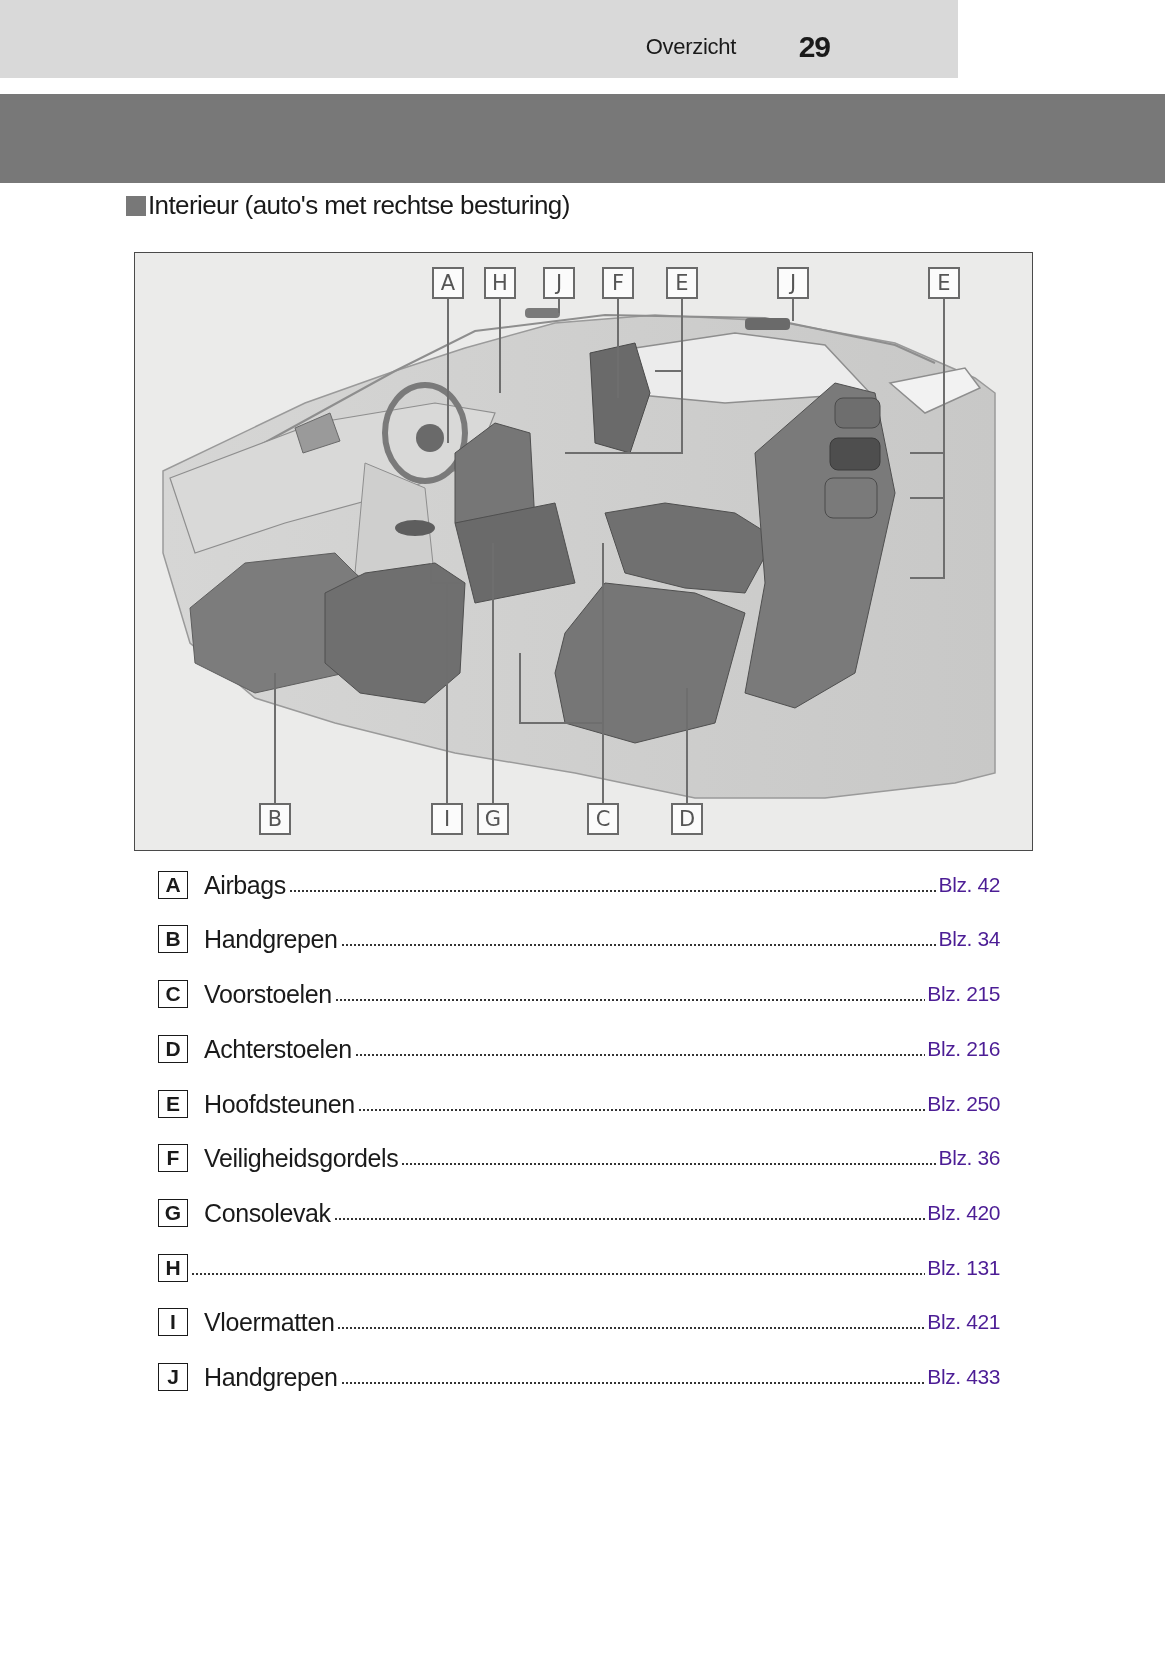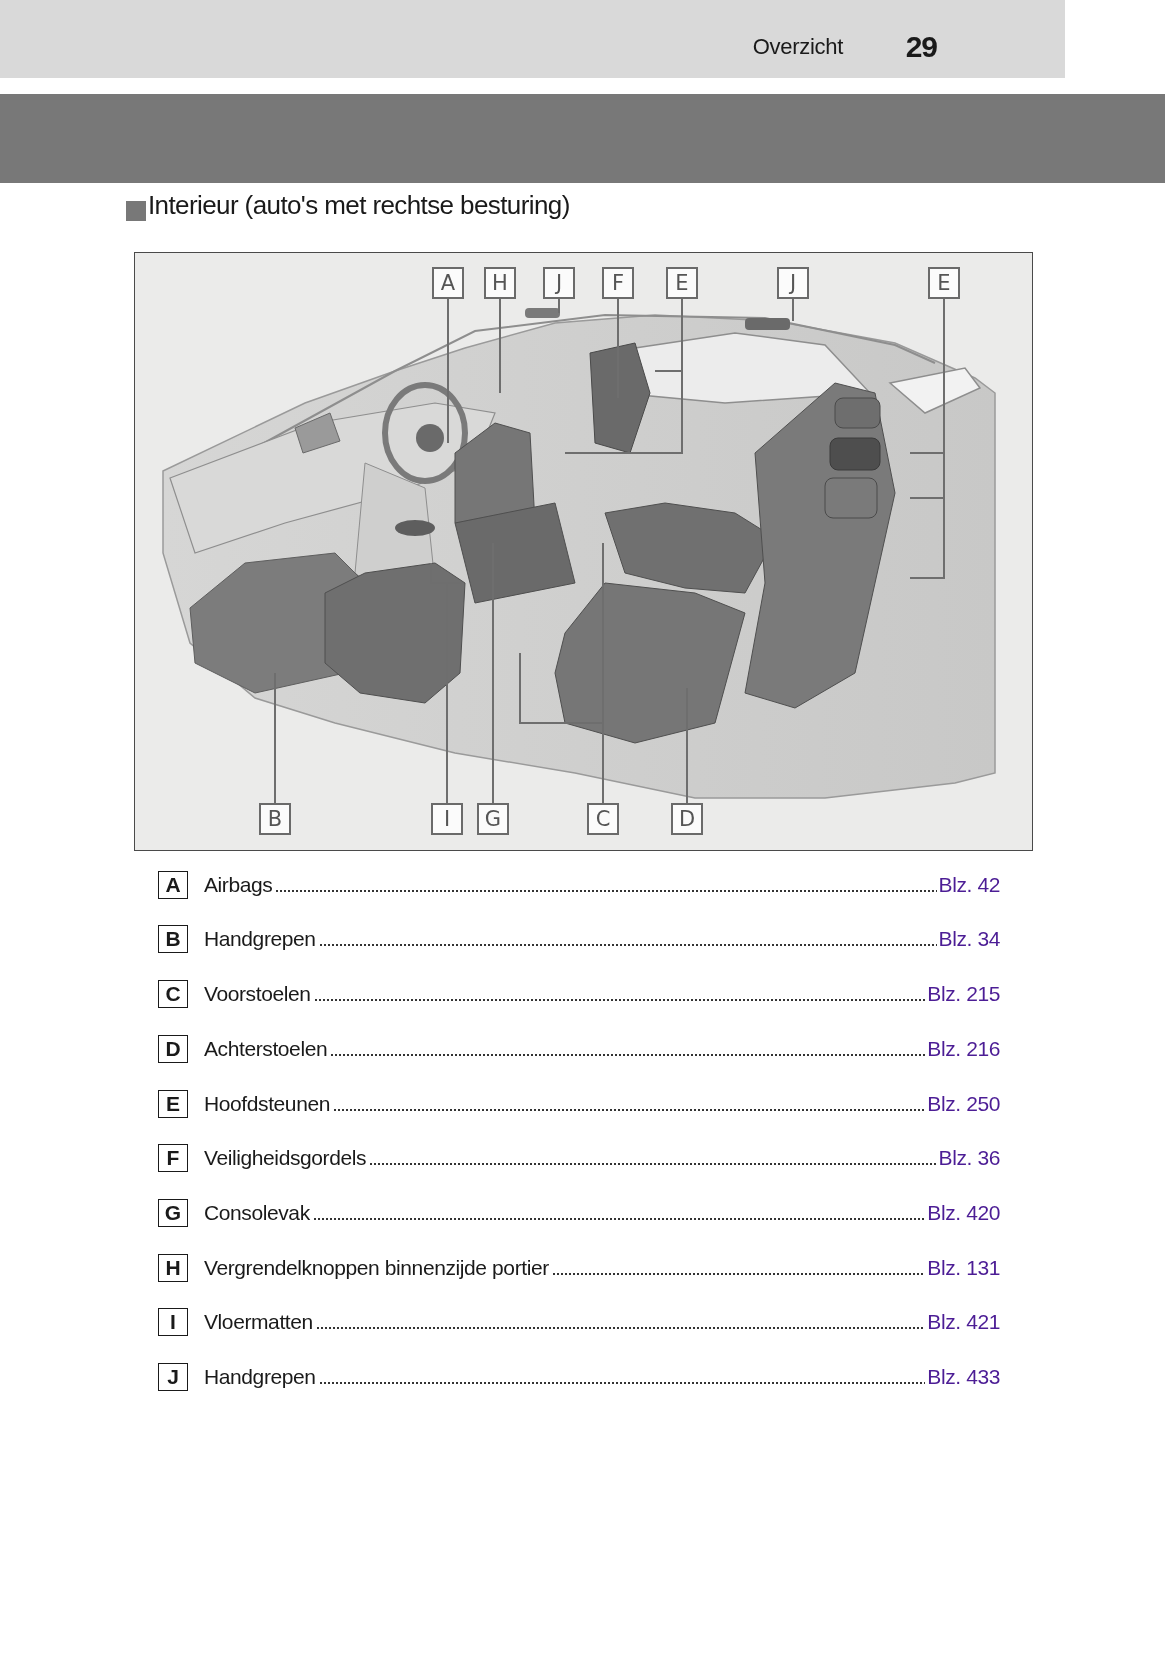--- a/index.html
+++ b/index.html
@@ -2,38 +2,38 @@
 <html><head>
 <meta charset="utf-8">
 <style>
   html, body { margin:0; padding:0; }
   body {
     width:1165px; height:1653px; position:relative; overflow:hidden;
     background:#ffffff; color:#1a1a1a;
     font-family:"Liberation Sans", "DejaVu Sans", sans-serif;
   }
   .header-band {
-    position:absolute; left:0; top:0; width:1065px; height:78px;
+    position:absolute; left:0; top:0; width:958px; height:78px;
     background:#d9d9d9;
   }
   .header-section {
     position:absolute; right:222px; top:34px;
     font-size:22px; color:#1a1a1a; letter-spacing:-0.3px;
   }
   .header-page {
     position:absolute; right:128px; top:30px;
     font-size:30px; font-weight:bold; color:#1a1a1a; letter-spacing:-1px;text-align:center;
   }
   .title-band {
     position:absolute; left:0; top:94px; width:1165px; height:89px;
     background:#787878;
   }
   .section-title {
     position:absolute; left:126px; top:190px;
-    display:flex; align-items:flex-end;
+    display:flex; align-items:center;
     font-size:26px; color:#1a1a1a; letter-spacing:-0.6px;
   }
   .section-title .square {
     width:20px; height:20px; background:#787878; margin-right:2px;
   }
   .figure {
     position:absolute; left:134px; top:252px; width:897px; height:597px;
     border:1px solid #4a4a4a; background:#ebebea; overflow:hidden;
   }
   .figure svg { position:absolute; left:0; top:0; }
@@ -49,21 +49,21 @@
   .legend-row {
     position:absolute; left:0; width:842px; height:30px;
     display:flex; align-items:center;
   }
   .legend-key {
     width:30px; height:28px; border:1.5px solid #1a1a1a; box-sizing:border-box;
     display:flex; align-items:center; justify-content:center;
     font-size:21px; font-weight:bold; color:#1a1a1a; flex:0 0 auto;
   }
   .legend-label {
-    margin-left:16px; font-size:21px; color:#1a1a1a; white-space:nowrap;
+    margin-left:16px; font-size:25px; color:#1a1a1a; white-space:nowrap;
     letter-spacing:-0.4px; flex:0 0 auto;
   }
   .legend-dots {
     flex:1 1 auto; height:4px; margin:12px 2px 0 3px;
     background-image:radial-gradient(circle, #333 0.9px, transparent 1.1px);
     background-size:4px 4px; background-repeat:repeat-x;
   }
   .legend-ref {
     font-size:21px; color:#4c1d95; white-space:nowrap; letter-spacing:-0.4px;
     flex:0 0 auto;
@@ -205,21 +205,20 @@
     <span class="legend-ref">Blz. 36</span>
   </div>
   <div class="legend-row" style="top:328px">
     <span class="legend-key">G</span>
     <span class="legend-label">Consolevak</span>
     <span class="legend-dots"></span>
     <span class="legend-ref">Blz. 420</span>
   </div>
   <div class="legend-row" style="top:383px">
     <span class="legend-key">H</span>
-    <span class="legend-label">Vergrendelknoppen binnenzijde portier</span>
     <span class="legend-dots"></span>
     <span class="legend-ref">Blz. 131</span>
   </div>
   <div class="legend-row" style="top:437px">
     <span class="legend-key">I</span>
     <span class="legend-label">Vloermatten</span>
     <span class="legend-dots"></span>
     <span class="legend-ref">Blz. 421</span>
   </div>
   <div class="legend-row" style="top:492px">

